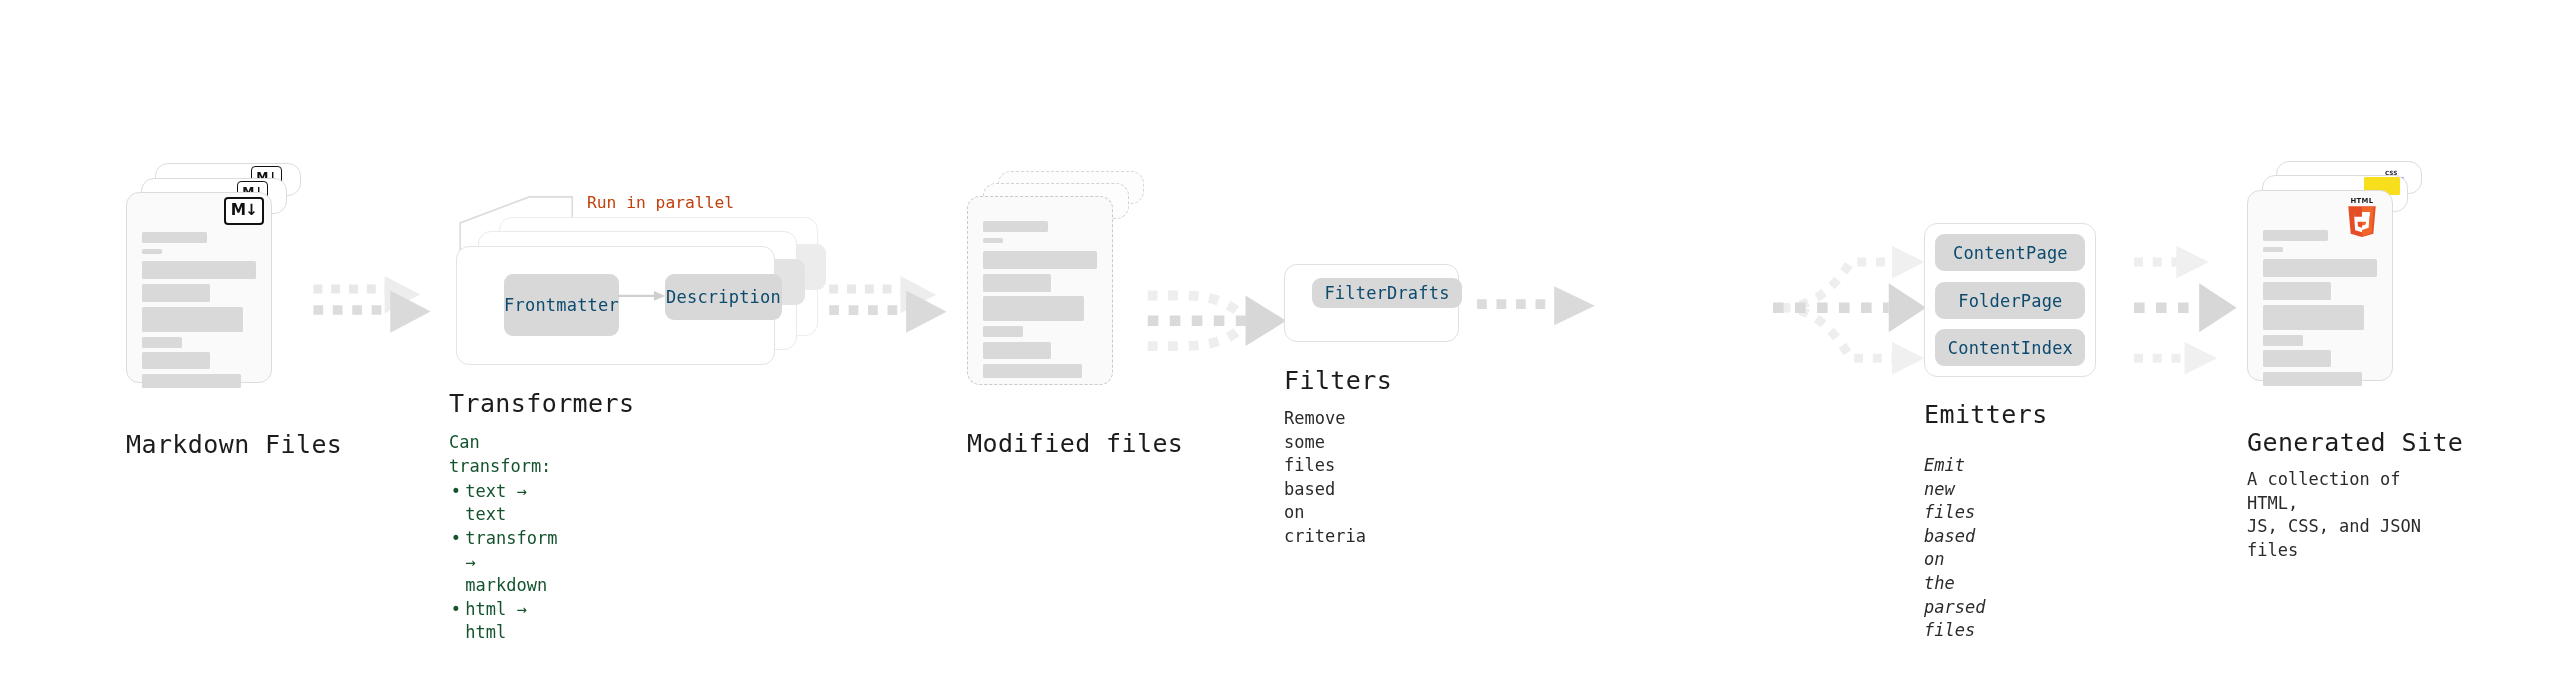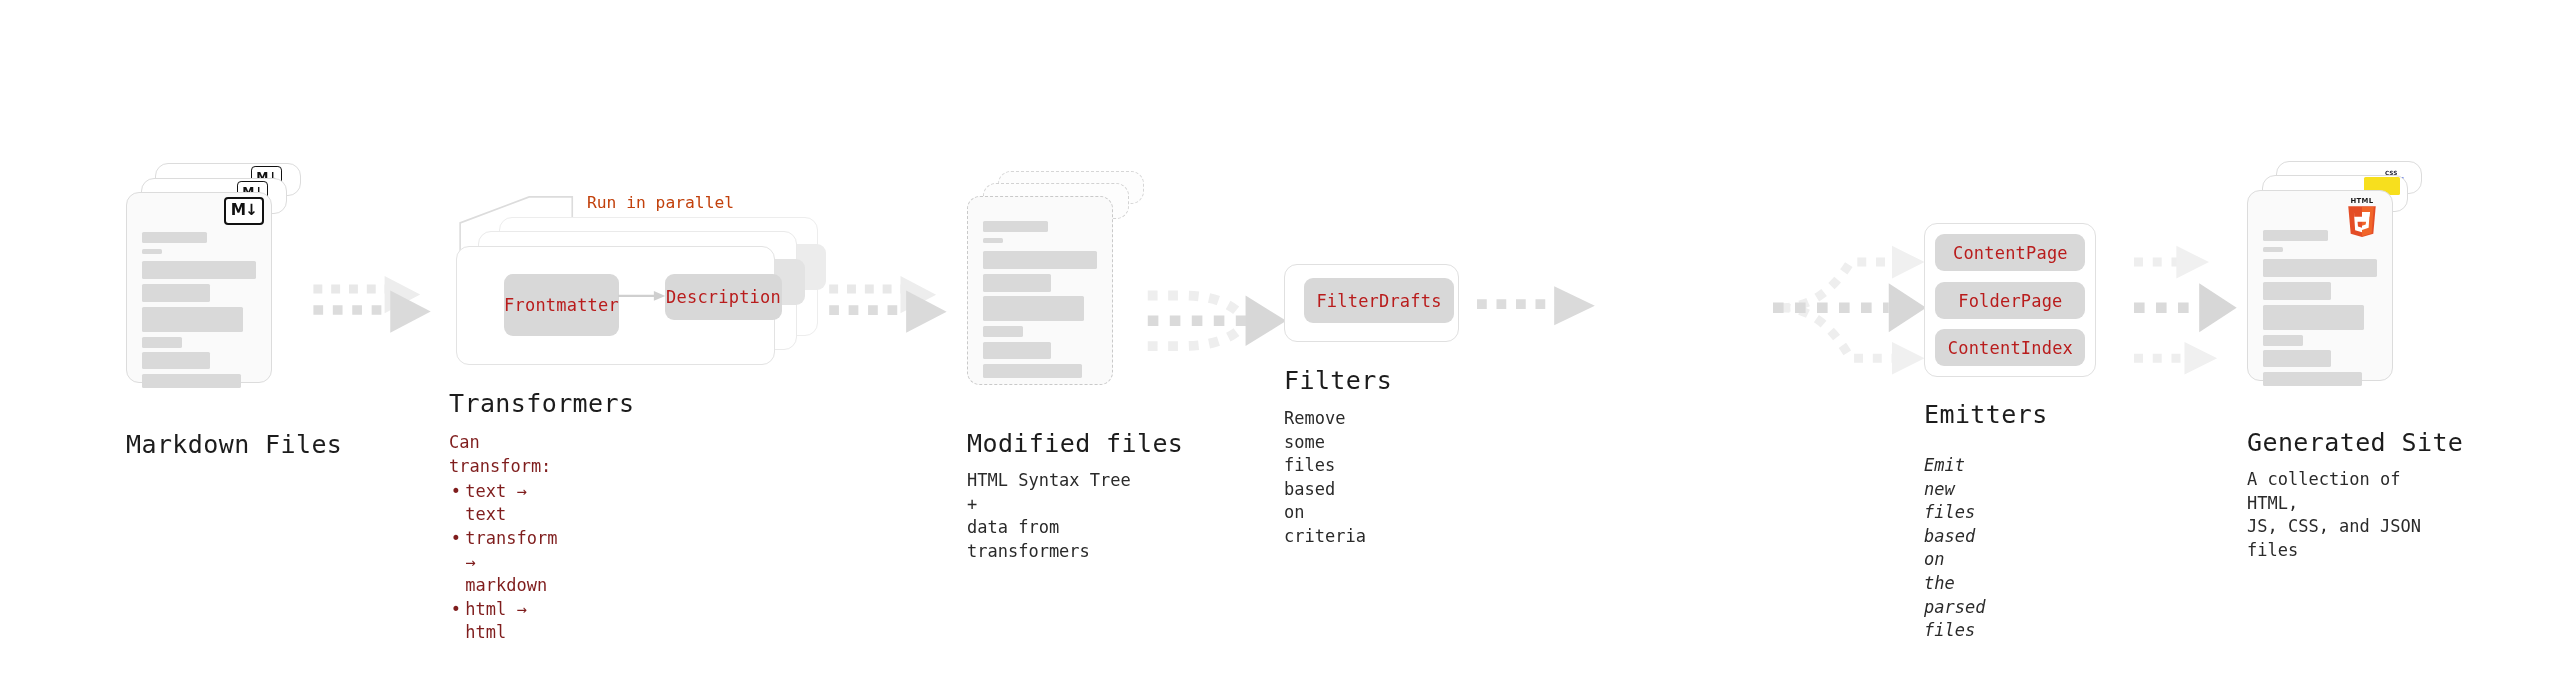--- a/index.html
+++ b/index.html
@@ -26,21 +26,21 @@
   .subtitle{
     font-size:17px;
     line-height:23.6px;
     color:#2a2a2a;
     white-space:pre-line;
     font-weight:400;
   }
   .bullets{
     font-size:17px;
     line-height:23.6px;
-    color:#7f1d1d;
+    color:#14532d;
   }
   .bullets .lead{margin:0 0 1.6px 0;}
   .bullets ul{margin:0;padding:0 0 0 16.3px;list-style:none;}
   .bullets li{position:relative;}
   .bullets li:before{content:"\2022";position:absolute;left:-14.6px;top:0;}
 
   
   .stack{position:relative;}
   .sheet{
     position:absolute;
@@ -85,21 +85,21 @@
     border-radius:13px;
     background:#ffffff;
   }
   .chip{
     position:absolute;
     box-sizing:border-box;
     background:#d8d8d8;
     border-radius:9px;
     display:flex;align-items:center;justify-content:center;
     font-size:17px;
-    color:#b91c1c;
+    color:#0c4a6e;
     white-space:nowrap;
     letter-spacing:0.2px;
   }
   .chip.ghost1{background:#e3e3e3;}
   .chip.ghost2{background:#ececec;}
 
   .runlabel{
     position:absolute;
     font-size:16.3px;
     color:#c2410c;
@@ -212,36 +212,34 @@
           <div class="ln" style="height:18px;width:100%;margin-top:7.3px;"></div>
           <div class="ln" style="height:18px;width:60%;margin-top:4.9px;"></div>
           <div class="ln" style="height:25px;width:88%;margin-top:4.9px;"></div>
           <div class="ln" style="height:10.6px;width:35%;margin-top:4.9px;"></div>
           <div class="ln" style="height:17px;width:60%;margin-top:4.9px;"></div>
           <div class="ln" style="height:14px;width:87%;margin-top:4.9px;"></div>
         </div>
       </div>
     </div>
     <div class="title" style="position:absolute;left:0px;top:262px;">Modified files</div>
-    <div class="subtitle" style="position:absolute;left:0px;top:302px;">HTML Syntax Tree +
-data from transformers</div>
   </div>
 
   <svg class="ovl" width="163" height="106" style="left:1138px;top:258px;" viewBox="0 0 200 130">
     <g fill="none" stroke-linecap="butt">
       <path d="M12,46 L55,46 Q110,46 132,76" stroke="#eeeeee" stroke-width="12" stroke-dasharray="12 13"></path>
       <path d="M12,108 L55,108 Q110,108 132,80" stroke="#eeeeee" stroke-width="12" stroke-dasharray="12 13"></path>
       <line x1="12" y1="77" x2="142" y2="77" stroke="#dadada" stroke-width="13" stroke-dasharray="13 14"></line>
     </g>
     <polygon points="132,46 182,77 132,108" fill="#d7d7d7"></polygon>
   </svg>
 
   <div class="node" style="left:1284px;top:264px;">
     <div class="procbox" style="left:0px;top:0px;width:175px;height:78px;"></div>
-    <div class="chip" style="left:20px;top:14px;width:150px;height:45px;">FilterDrafts</div>
+    <div class="chip" style="left:28px;top:14px;width:150px;height:30px;">FilterDrafts</div>
     <div class="title" style="position:absolute;left:0px;top:102px;">Filters</div>
     <div class="subtitle" style="position:absolute;left:0px;top:143px;">Remove some files based
 on criteria</div>
   </div>
 
   <svg class="ovl" width="130" height="49" style="left:1477px;top:286px;" viewBox="0 0 160 60">
     <line x1="0" y1="22" x2="106" y2="22" stroke="#dcdcdc" stroke-width="12" stroke-dasharray="12 12"></line>
     <polygon points="95,0 145,24 95,48" fill="#dadada"></polygon>
   </svg>
 

